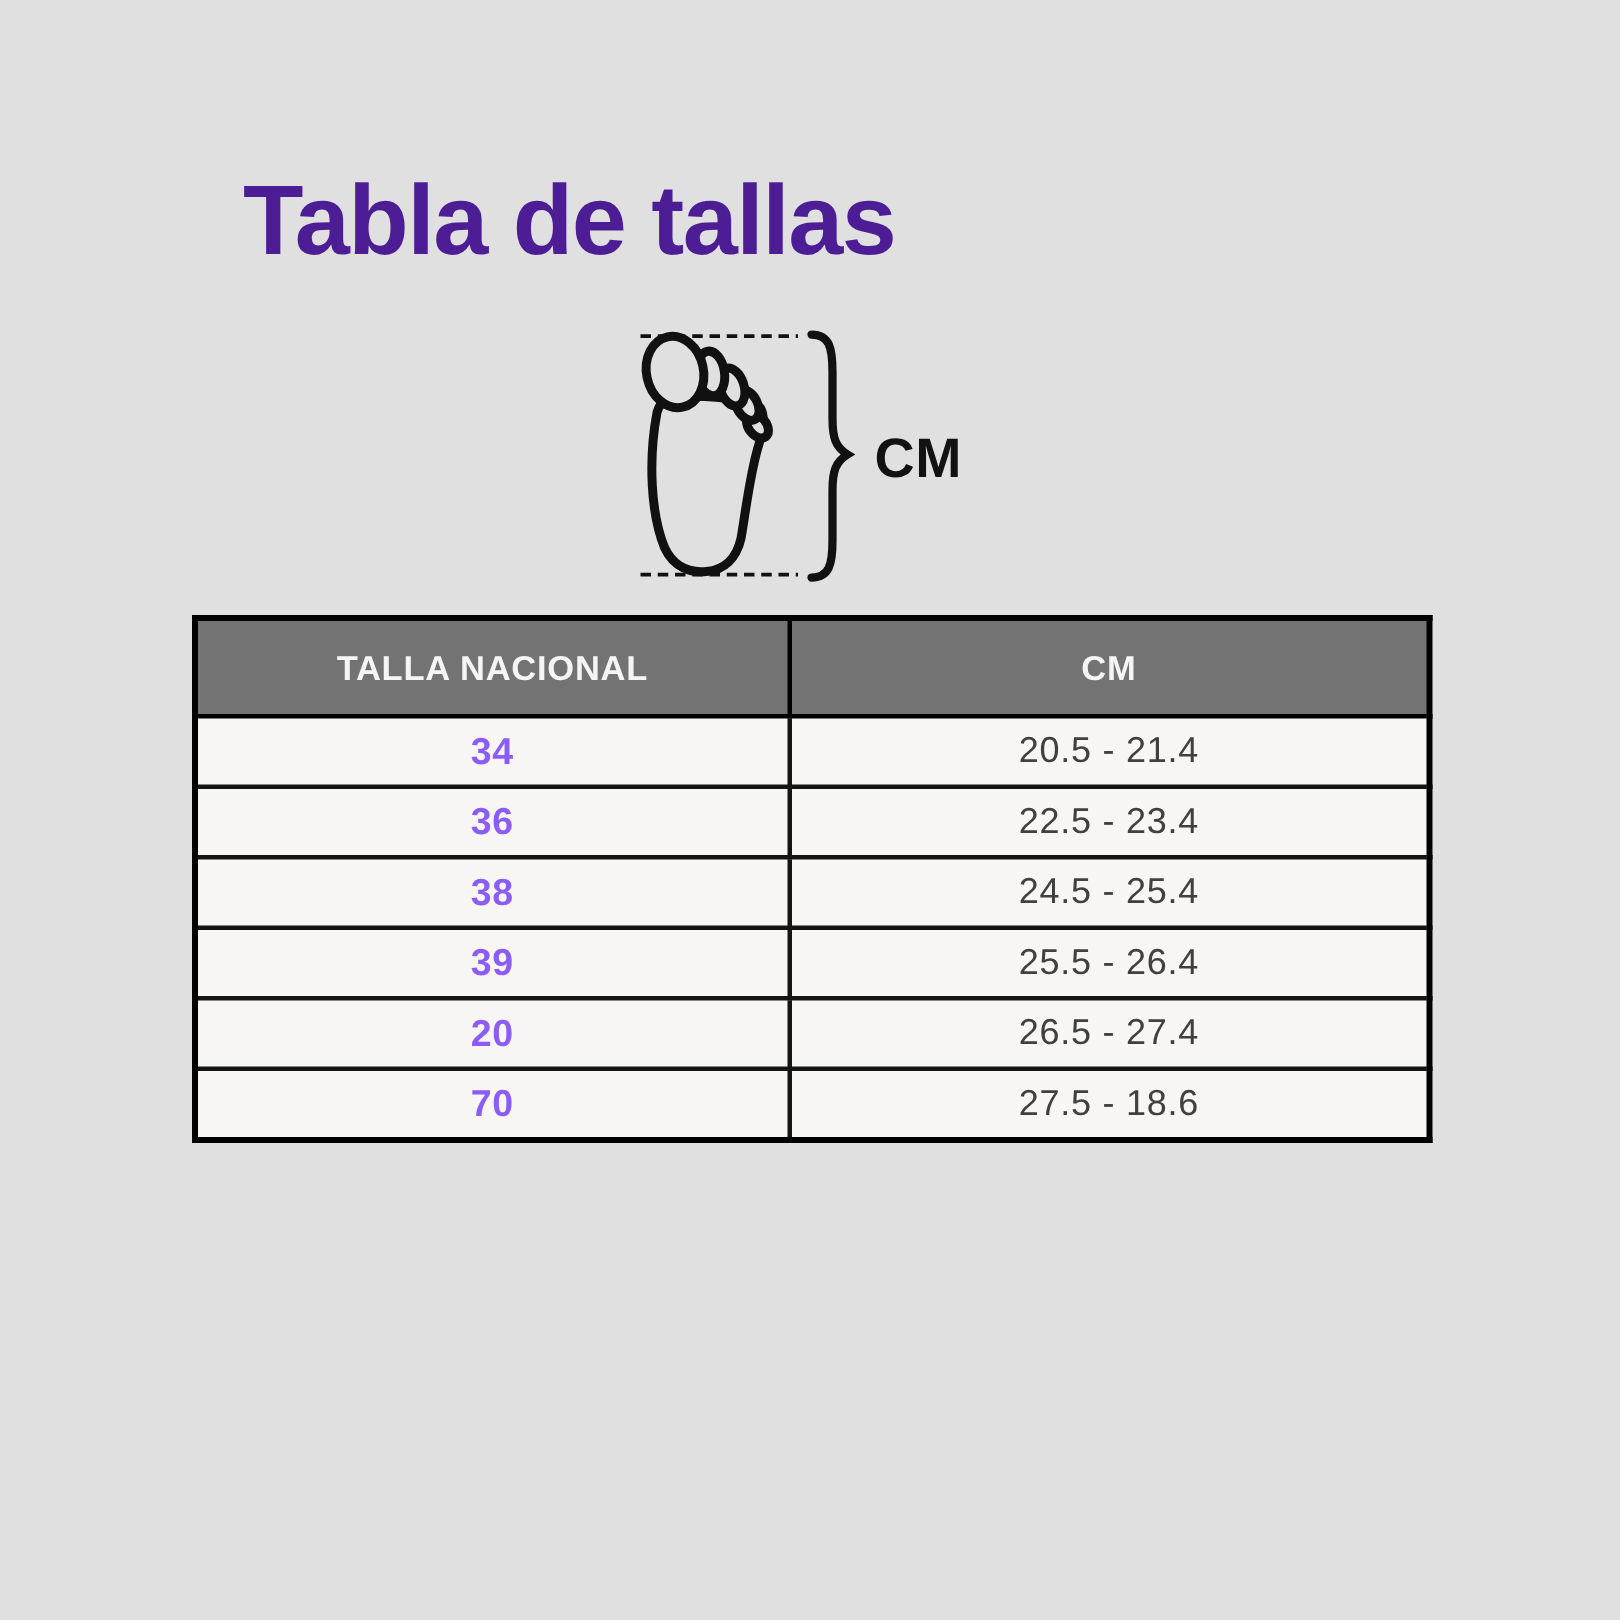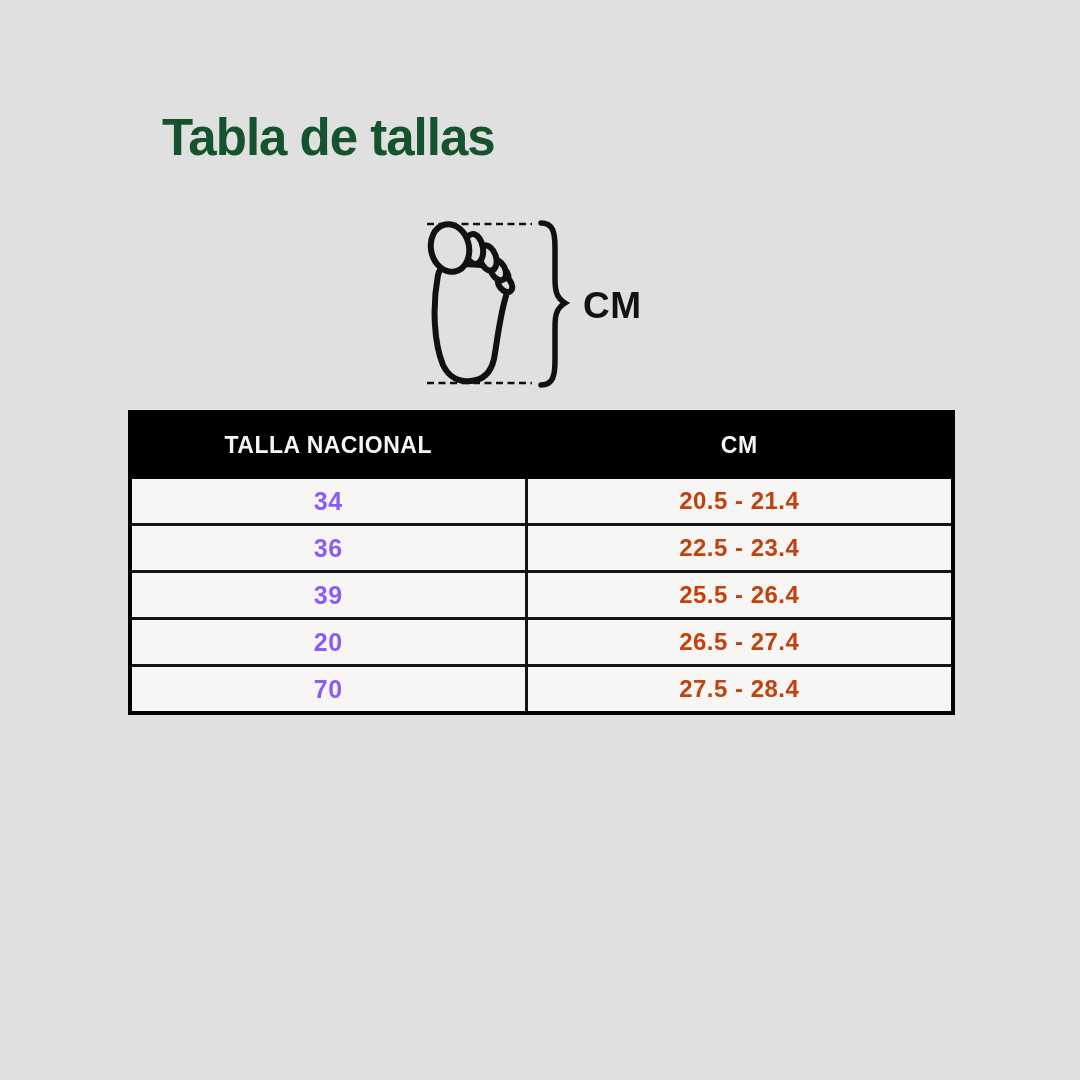--- a/index.html
+++ b/index.html
@@ -3,48 +3,48 @@
 <meta charset="utf-8">
 <style>
   html,body{margin:0;padding:0;}
   body{
     width:1080px;height:1080px;position:relative;overflow:hidden;
     background:#e0e0e0;
     font-family:"Liberation Sans", sans-serif;
   }
   .title{
     position:absolute;left:162px;top:108px;
-    font-size:51px;font-weight:700;color:#14532d;letter-spacing:-1px;
+    font-size:66px;font-weight:700;color:#4c1d95;letter-spacing:-1px;
     white-space:nowrap;
   }
   .diagram{position:absolute;left:420px;top:215px;width:260px;height:185px;}
   .diagram svg{position:absolute;left:0;top:0;display:block;}
   .cm-label{
     position:absolute;left:163px;top:70px;
     font-size:37px;font-weight:700;color:#121212;letter-spacing:0.5px;
   }
   .table-wrap{position:absolute;left:128px;top:410px;}
   table{
     border-collapse:collapse;table-layout:fixed;width:823px;
     border:4px solid #000;background:#f7f6f4;
   }
   col.c1{width:396px}
   col.c2{width:427px}
   th{
-    background:#000000;color:#f5f5f5;height:60px;
+    background:#737373;color:#f5f5f5;height:60px;
     font-size:23px;font-weight:700;letter-spacing:0.5px;
     border:3px solid #000;text-align:center;vertical-align:middle;
   }
   td{
     height:42px;background:#f7f6f4;
     border:3px solid #141414;
     text-align:center;vertical-align:middle;
   }
   td.size{font-size:25px;font-weight:700;color:#8b5cf6;letter-spacing:0.5px;}
-  td.cm{font-size:24px;font-weight:700;color:#c2410c;letter-spacing:0.5px;}
+  td.cm{font-size:24px;font-weight:400;color:#404040;letter-spacing:0.5px;}
 </style>
 </head>
 <body>
 
 <div class="title">Tabla de tallas</div>
 
 <div class="diagram">
   <svg width="260" height="185" viewBox="0 0 260 185" aria-hidden="true">
     <line x1="7" y1="9" x2="112" y2="9" stroke="#111" stroke-width="2.5" stroke-dasharray="7 4.5"></line>
     <line x1="7" y1="168" x2="112" y2="168" stroke="#111" stroke-width="2.5" stroke-dasharray="7 4.5"></line>
@@ -79,30 +79,34 @@
     <td class="cm">20.5 - 21.4</td>
   </tr>
 
 
   <tr>
     <td class="size">36</td>
     <td class="cm">22.5 - 23.4</td>
   </tr>
 
 
+  <tr>
+    <td class="size">38</td>
+    <td class="cm">24.5 - 25.4</td>
+  </tr>
 
   <tr>
     <td class="size">39</td>
     <td class="cm">25.5 - 26.4</td>
   </tr>
 
   <tr>
     <td class="size">20</td>
     <td class="cm">26.5 - 27.4</td>
   </tr>
 
   <tr>
     <td class="size">70</td>
-    <td class="cm">27.5 - 28.4</td>
+    <td class="cm">27.5 - 18.6</td>
   </tr>
 </tbody>
   </table>
 </div>
 
 </body></html>

